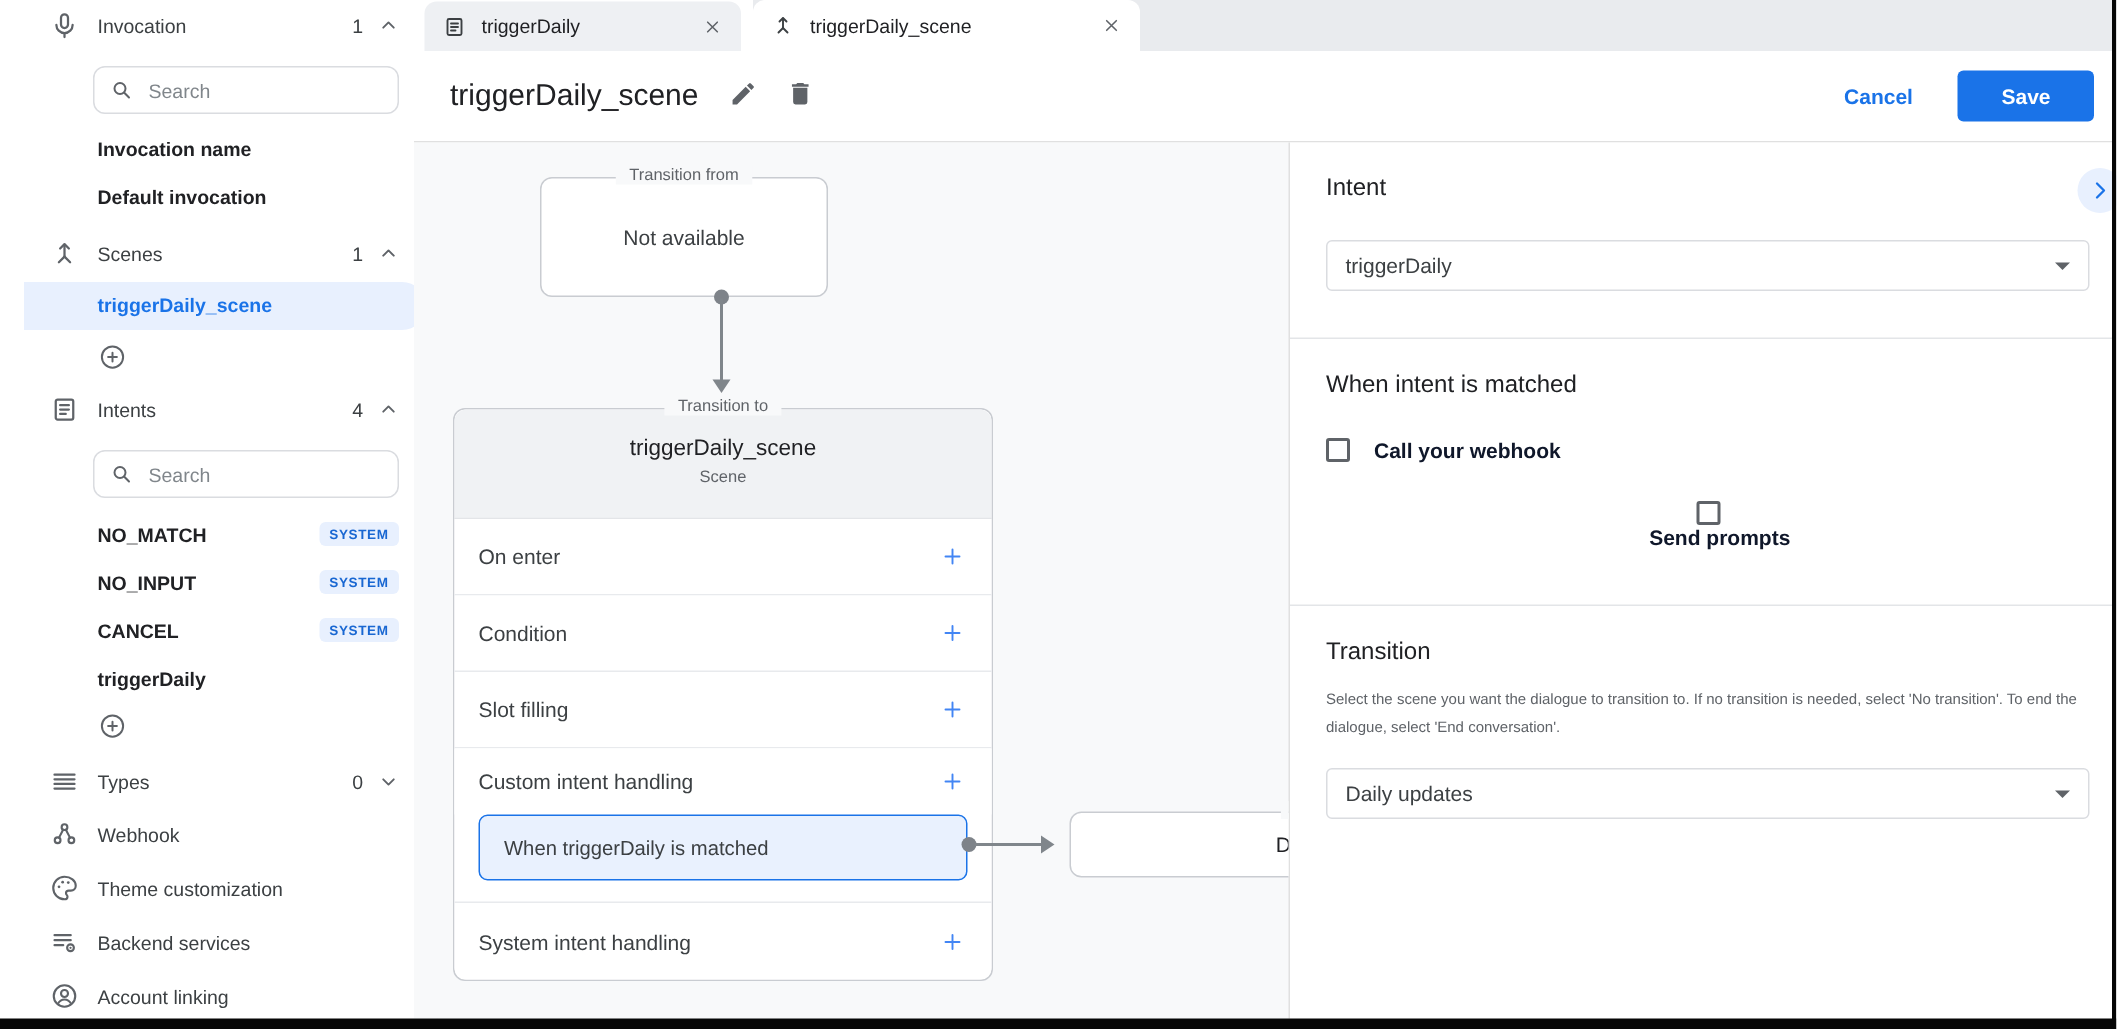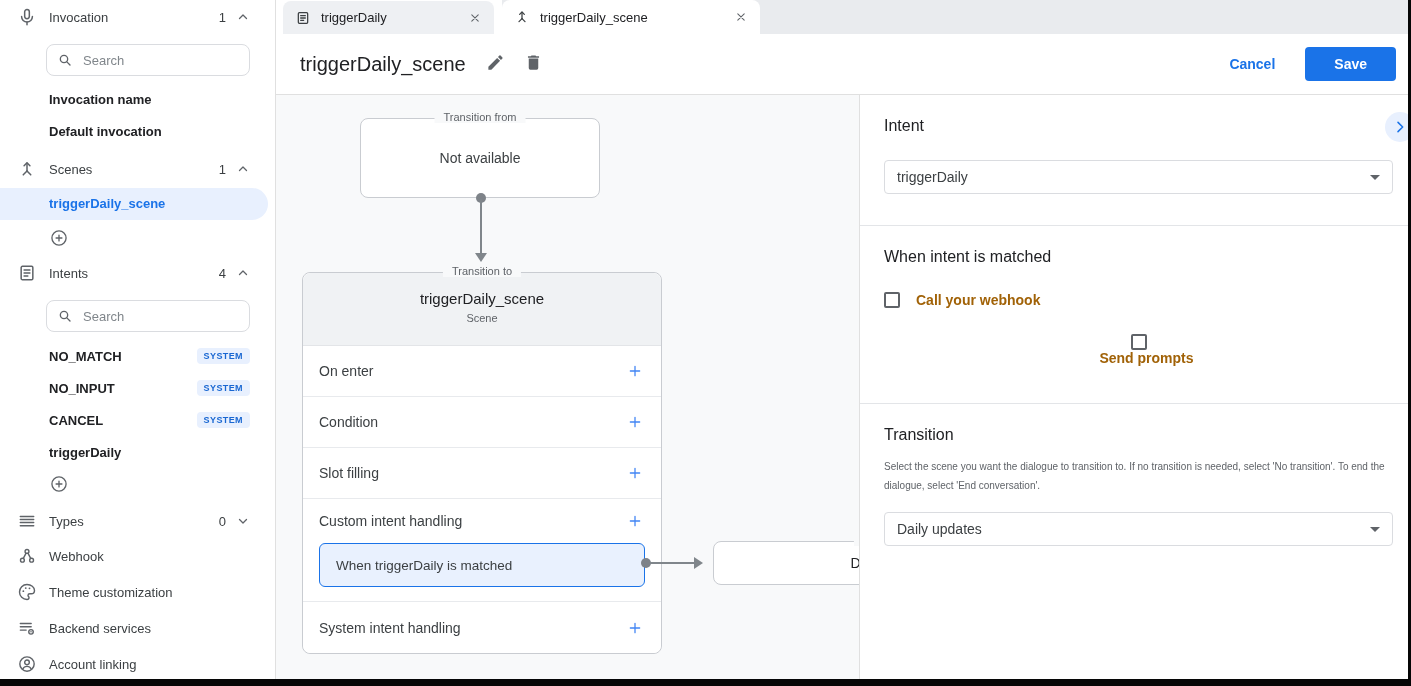--- a/index.html
+++ b/index.html
@@ -1,21 +1,21 @@
 <!DOCTYPE html>
 <html><head>
 <meta charset="utf-8">
 <style>
   * { margin:0; padding:0; box-sizing:border-box; }
   html,body { width:1411px; height:686px; }
   body { font-family:"Liberation Sans", sans-serif; background:#fff; overflow:hidden; }
   .app { position:relative; width:1411px; height:686px; background:#fff; overflow:hidden; }
 
   
-  .sidebar { position:absolute; left:0; top:0; width:276px; height:679px; background:#fff; border-right:1px solid #e0e0e0; overflow:hidden; }
+  .sidebar { position:absolute; left:16px; top:0; width:276px; height:679px; background:#fff; border-right:1px solid #e0e0e0; overflow:hidden; }
   .side-header { height:34px; display:flex; align-items:center; padding:0 25px 0 17px; cursor:pointer; }
   .side-header .icn { width:20px; height:20px; flex:0 0 20px; }
   .side-header .lbl { margin-left:12px; font-size:13px; color:#3c4043; }
   .side-header .count { margin-left:auto; font-size:13px; color:#3c4043; }
   .side-header .chev { width:14px; height:14px; margin-left:10px; }
   .searchbox { margin:10px 25px 8px 46px; height:32px; border:1px solid #dadce0; border-radius:8px; display:flex; align-items:center; padding:0 10px; background:#fff; }
   .searchbox svg { width:16px; height:16px; flex:0 0 16px; }
   .s-input { border:none; outline:none; margin-left:10px; width:100%; font-size:13px; color:#3c4043; font-family:"Liberation Sans",sans-serif; background:transparent; }
   .s-input::placeholder { color:#80868b; }
   .side-item { height:32px; line-height:32px; padding-left:49px; font-size:13px; font-weight:700; color:#202124; cursor:pointer; }
@@ -47,21 +47,21 @@
   .head-spacer { flex:1; }
   .cancel-btn { border:none; background:none; color:#1a73e8; font-size:14px; font-weight:700; font-family:"Liberation Sans",sans-serif; cursor:pointer; margin-right:30px; }
   .save-btn { background:#1a73e8; color:#fff; border:none; border-radius:4px; font-size:14px; font-weight:700; font-family:"Liberation Sans",sans-serif; padding:9px 29px; cursor:pointer; }
 
   .content { position:absolute; top:95px; left:0; right:0; bottom:0; display:flex; }
 
   
   .canvas { position:relative; width:584px; height:100%; background:#f8f9fa; border-right:1px solid #e0e0e0; overflow:hidden; flex:0 0 584px; }
   .flow-box { position:absolute; background:#fff; border:1px solid #c9ccd1; border-radius:8px; }
   .legend { position:absolute; top:-8px; left:50%; transform:translateX(-50%); background:#f8f9fa; padding:0 9px; font-size:11px; color:#5f6368; white-space:nowrap; }
-  .box-from { left:84px; top:23px; width:240px; height:80px; }
+  .box-from { left:84px; top:23px; width:192px; height:80px; }
   .box-center { width:100%; height:100%; display:flex; align-items:center; justify-content:center; font-size:14px; color:#3c4043; }
   .vdot { position:absolute; left:200px; top:98px; width:10px; height:10px; border-radius:50%; background:#7e8389; }
   .vline { position:absolute; left:204px; top:104px; width:2px; height:55px; background:#80868b; }
   .varrow { position:absolute; left:199px; top:158px; width:0; height:0; border-left:6px solid transparent; border-right:6px solid transparent; border-top:9px solid #80868b; }
   .box-to { left:26px; top:177px; width:360px; }
   .scene-head { background:#f0f2f4; border-bottom:1px solid #e3e5e8; border-radius:8px 8px 0 0; height:73px; text-align:center; padding-top:17px; }
   .scene-title { font-size:15px; color:#202124; }
   .scene-sub { font-size:11px; color:#5f6368; margin-top:5px; }
   .scene-row { height:51px; display:flex; align-items:center; padding:0 14px 0 16px; border-bottom:1px solid #e8eaed; background:#fff;gap:16px; }
   .scene-row:last-child { border-bottom:none; border-radius:0 0 8px 8px; }
@@ -81,21 +81,21 @@
   .panel { position:relative; flex:1; background:#fff; overflow:visible; }
   .p-sec { padding:22px 15px 0 24px; border-bottom:1px solid #e3e5e8; }
   .p-sec h2 { font-size:16px; font-weight:400; color:#202124; }
   .sec-intent { height:131px; }
   .sec-intent .dropdown { margin-top:25px; }
   .sec-matched { height:178px; }
   .check-row { display:flex; align-items:center; cursor:pointer; }
   .check-row.first { margin-top:26px; }
   .check-row + .check-row { margin-top:26px;flex-direction:column; }
   .cbox { width:16px; height:16px; border:2px solid #5f6368; border-radius:2px; background:#fff; flex:0 0 16px; }
-  .check-row .clbl { margin-left:16px; font-size:14px; font-weight:700; color:#a16207; }
+  .check-row .clbl { margin-left:16px; font-size:14px; font-weight:700; color:#0f172a; }
   .sec-transition { border-bottom:none; }
   .desc { margin-top:13px; font-size:10px; color:#5f6368; line-height:19px; max-width:510px; }
   .sec-transition .dropdown { margin-top:17px; }
   .dropdown { height:34px; border:1px solid #dadce0; border-radius:4px; display:flex; align-items:center; padding:0 12px; font-size:14px; color:#3c4043; cursor:pointer; background:#fff; }
   .caret { margin-left:auto; width:0; height:0; border-left:5px solid transparent; border-right:5px solid transparent; border-top:5px solid #5f6368; }
   .collapse-btn { position:absolute; top:17px; right:-7px; width:30px; height:30px; border-radius:50%; background:#e8f0fe; border:none; cursor:pointer; display:flex; align-items:center; justify-content:center; padding:0; }
   .collapse-btn svg { width:16px; height:16px; }
 
   
   .frame-right { position:absolute; top:0; right:0; width:3px; height:686px; background:#060606; }

